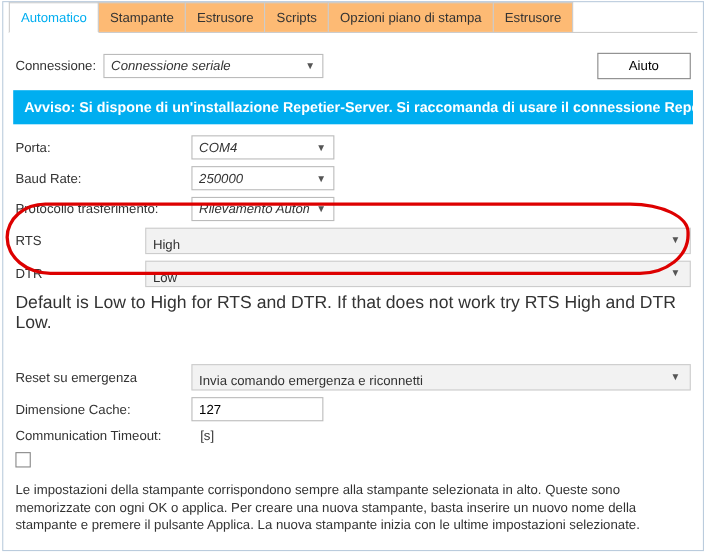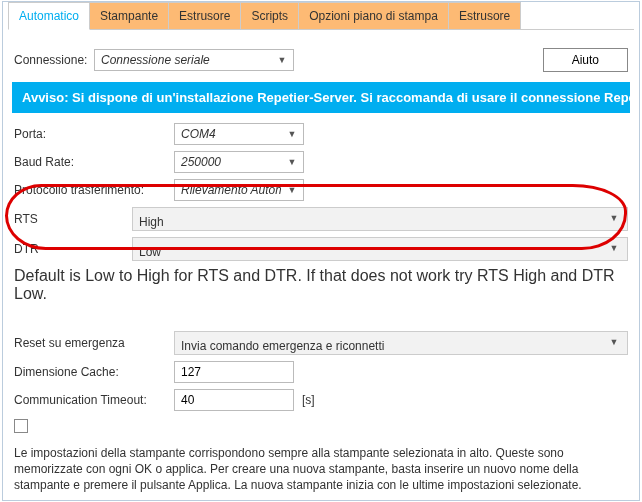--- a/index.html
+++ b/index.html
@@ -216,21 +216,20 @@
     </div>
   </div>
 
   <div class="row">
     <div class="label">Dimensione Cache:</div>
     <input class="input sm" value="127" style="">
   </div>
 
   <div class="row">
     <div class="label">Communication Timeout:</div>
-    <input class="input sm" value="40" style="">
     <span class="unit">[s]</span>
   </div>
 
   <div class="checkbox-row">
     <div class="cb"></div>
   </div>
 
   <div class="description">Le impostazioni della stampante corrispondono sempre alla stampante selezionata in alto. Queste sono memorizzate con ogni OK o applica. Per creare una nuova stampante, basta inserire un nuovo nome della stampante e premere il pulsante Applica. La nuova stampante inizia con le ultime impostazioni selezionate.</div>
 
 </div>

